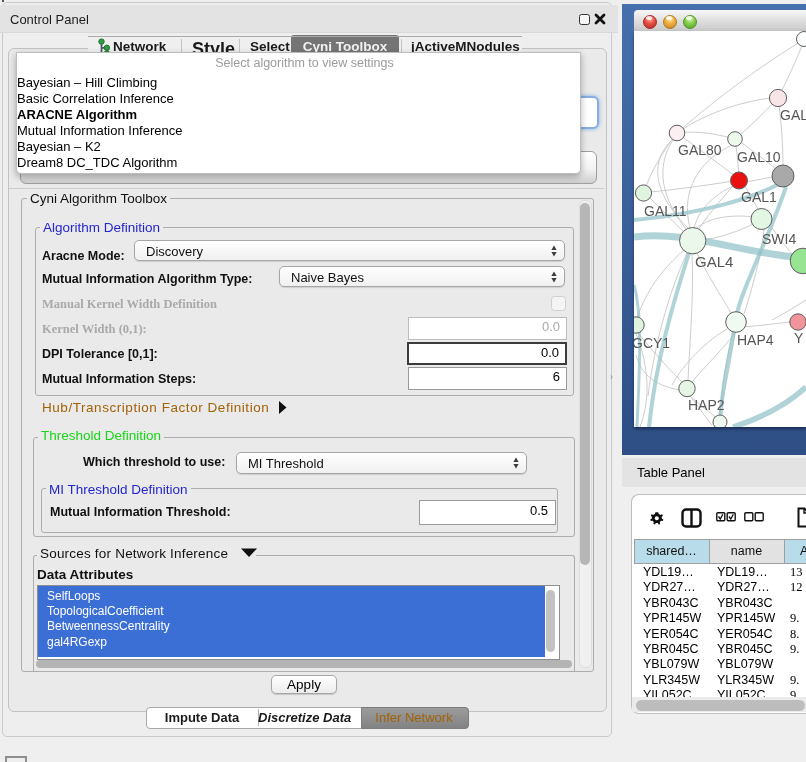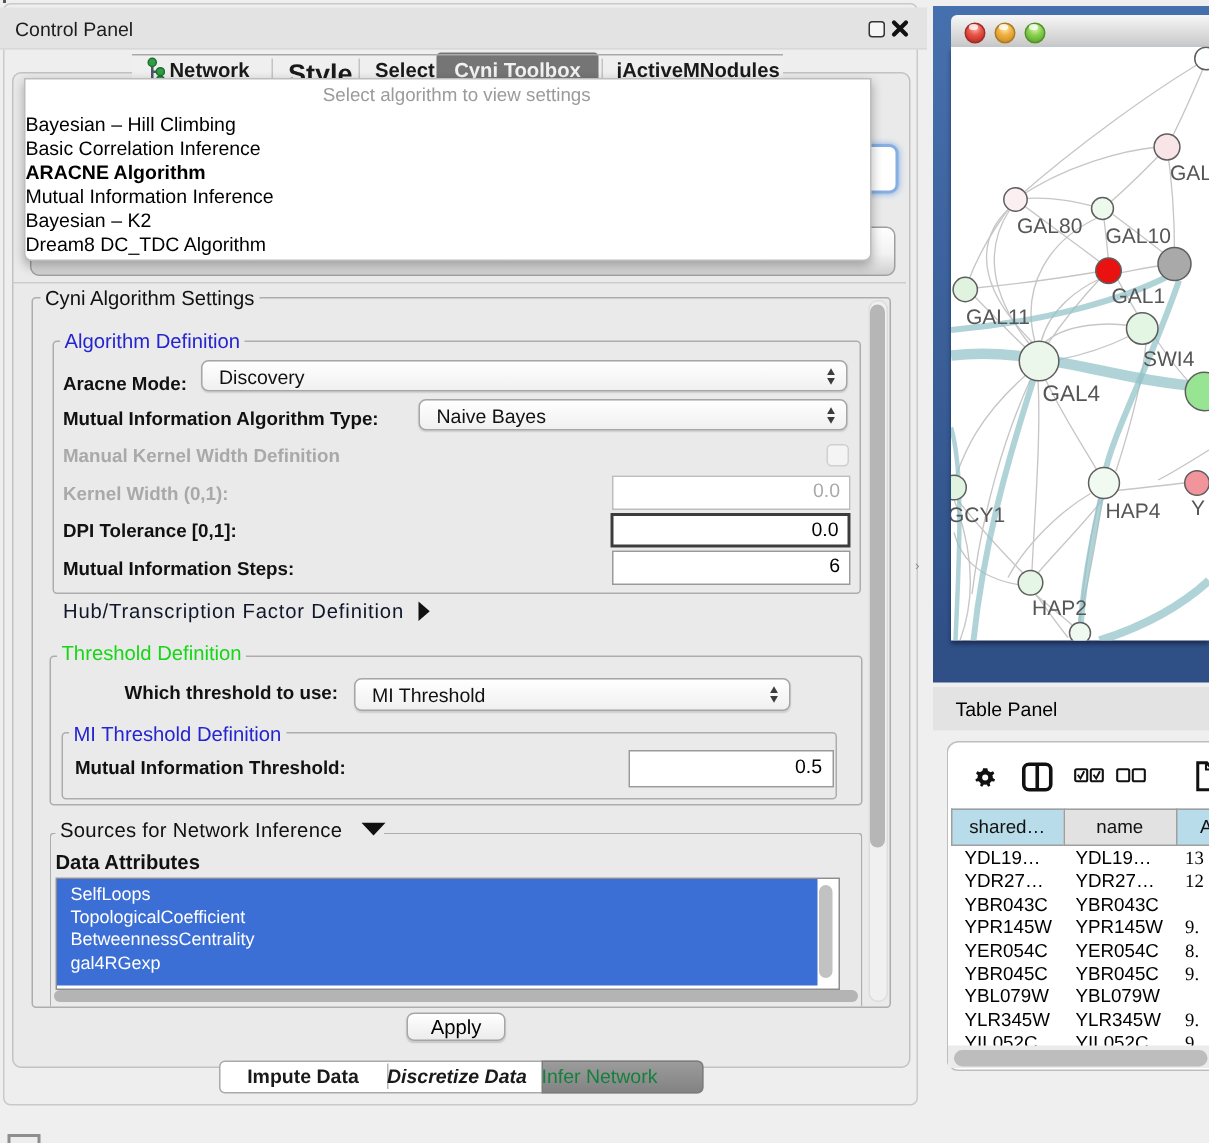--- a/index.html
+++ b/index.html
@@ -1,19 +1,19 @@
 <!DOCTYPE html>
 <html><head>
 <meta charset="utf-8">
 <style>
 html,body{margin:0;padding:0;}
 body{width:806px;height:762px;background:#efefef;font-family:"Liberation Sans",sans-serif;position:relative;overflow:hidden;}
 .abs{position:absolute;}
 .lbl{position:absolute;font-size:12.5px;font-weight:bold;color:#111;white-space:nowrap;}
-.glbl{position:absolute;font-size:12.5px;font-weight:bold;color:#a9a9a9;white-space:nowrap;}
+.glbl{position:absolute;font-size:12.5px;font-weight:bold;color:#a9a9a9;white-space:nowrap;font-family:Liberation Serif, serif;}
 .field{position:absolute;background:#fff;font-size:13px;text-align:right;white-space:nowrap;}
 .group{position:absolute;border:1px solid #adadad;border-radius:3px;}
 .gtitle{position:absolute;font-size:13px;background:#eaeaea;padding:0 3px;white-space:nowrap;line-height:13px;}
 .combo{position:absolute;background:linear-gradient(#ffffff,#f0f0f0);border:1px solid #a6a6a6;border-radius:5px;font-size:13px;color:#111;white-space:nowrap;box-shadow:0 1px 1px rgba(0,0,0,0.12);}
 .combo svg.ar{position:absolute;right:7px;top:50%;margin-top:-6px;}
 </style>
 </head>
 <body>
 
 <div class="abs" style="left:2px;top:2px;width:608px;height:733px;border:1px solid #c9c9c9;border-radius:5px;background:#eeeeee;"></div>
@@ -56,21 +56,21 @@
 Bayesian – Hill Climbing<br>
 Basic Correlation Inference<br>
 <b>ARACNE Algorithm</b><br>
 Mutual Information Inference<br>
 Bayesian – K2<br>
 Dream8 DC_TDC Algorithm
 </div>
 
 <div class="abs" style="left:9px;top:188px;width:595px;height:1px;background:#cccccc;"></div>
 <div class="group" style="left:21px;top:198px;width:571px;height:472px;"></div>
-<div class="gtitle" style="left:27px;top:192px;color:#111;font-size:13.5px;">Cyni Algorithm Settings</div>
+<div class="gtitle" style="left:27px;top:192px;color:#111;font-size:13.5px;">Cyni Algorithm Toolbox</div>
 
 <div class="abs" style="left:579px;top:200px;width:11px;height:466px;background:#f0f0f0;border:1px solid #dddddd;border-radius:6px;"></div>
 <div class="abs" style="left:580px;top:203px;width:10px;height:362px;background:#b6b6b6;border-radius:5px;"></div>
 
 <div class="group" style="left:35px;top:227px;width:537px;height:167px;"></div>
 <div class="gtitle" style="left:40px;top:221px;color:#2525cf;font-size:13.5px;">Algorithm Definition</div>
 
 <div class="lbl" style="left:42px;top:249px;">Aracne Mode:</div>
 <div class="combo" style="left:134px;top:240px;width:429px;height:19px;">
     <span style="position:absolute;left:11px;top:3px;">Discovery</span>
@@ -89,21 +89,21 @@
   </div>
 <div class="glbl" style="left:42px;top:297px;">Manual Kernel Width Definition</div>
 <div class="abs" style="left:551px;top:296px;width:13px;height:13px;border:1px solid #cfcfcf;border-radius:3.5px;background:#f4f4f4;"></div>
 <div class="glbl" style="left:42px;top:322px;">Kernel Width (0,1):</div>
 <div class="field" style="left:408px;top:317px;width:151px;height:20px;border:1px solid #bdbdbd;color:#a9a9a9;padding:1px 6px 0 0;">0.0</div>
 <div class="lbl" style="left:42px;top:347px;">DPI Tolerance [0,1]:</div>
 <div class="field" style="left:407px;top:342px;width:150px;height:18px;border:2px solid #3c3c3c;color:#000;padding:1px 6px 0 0;">0.0</div>
 <div class="lbl" style="left:42px;top:372px;">Mutual Information Steps:</div>
 <div class="field" style="left:408px;top:367px;width:151px;height:20px;border:1px solid #9a9a9a;color:#000;padding:1px 6px 0 0;">6</div>
 
-<div class="abs" style="left:42px;top:400px;font-size:13.5px;letter-spacing:0.55px;color:#0f172a;">Hub/Transcription Factor Definition</div>
+<div class="abs" style="left:42px;top:400px;font-size:13.5px;letter-spacing:0.55px;color:#a16207;">Hub/Transcription Factor Definition</div>
 <svg class="abs" style="left:276px;top:400px" width="12" height="15" viewBox="0 0 12 15">
     <path d="M3 1 L10.5 7.5 L3 14 Z" fill="#111"></path>
   </svg>
 
 <div class="group" style="left:33px;top:437px;width:540px;height:98px;"></div>
 <div class="gtitle" style="left:38px;top:429px;color:#16d616;font-size:13.5px;">Threshold Definition</div>
 <div class="lbl" style="left:83px;top:455px;">Which threshold to use:</div>
 <div class="combo" style="left:236px;top:452px;width:289px;height:20px;">
     <span style="position:absolute;left:11px;top:3px;">MI Threshold</span>
     <svg class="ar" width="6" height="12" viewBox="0 0 6 12">
@@ -131,21 +131,21 @@
 
 <div class="abs" style="left:36px;top:660px;width:536px;height:7.5px;background:#b4b4b4;border-radius:4px;"></div>
 
 <div class="abs" style="left:271px;top:675px;width:64px;height:16px;background:linear-gradient(#ffffff,#ececec);border:1px solid #a6a6a6;border-radius:5px;text-align:center;font-size:13.5px;padding-top:1px;box-shadow:0 1px 1px rgba(0,0,0,0.15);">Apply</div>
 
 <div class="abs" style="left:146px;top:707px;width:321px;height:20px;background:#fff;border:1px solid #a9a9a9;border-radius:4px;"></div>
 <div class="abs" style="left:361px;top:707px;width:106px;height:20px;background:linear-gradient(#9b9b9b,#838383);border:1px solid #7d7d7d;border-radius:0 4px 4px 0;"></div>
 <div class="abs" style="left:258px;top:709px;width:1px;height:17px;background:#b5b5b5;"></div>
 <div class="abs" style="left:146px;top:710px;width:112px;text-align:center;font-size:13px;font-weight:bold;color:#1a1a1a;">Impute Data</div>
 <div class="abs" style="left:258px;top:710px;width:103px;text-align:left;font-size:13px;font-weight:bold;color:#1a1a1a;font-style:italic;">Discretize Data</div>
-<div class="abs" style="left:361px;top:710px;width:106px;text-align:left;font-size:13px;color:#15803d;">Infer Network</div>
+<div class="abs" style="left:361px;top:710px;width:106px;text-align:center;font-size:13px;color:#a16207;">Infer Network</div>
 
 <div class="abs" style="left:5px;top:756px;width:18px;height:6px;border:2px solid #8e8e8e;background:#eee;"></div>
 
 <div class="abs" style="left:610px;top:372px;font-size:9px;color:#8a8a8a;">›</div>
 
 <div class="abs" style="left:622px;top:4px;width:184px;height:451px;background:linear-gradient(#4670ad,#2e4e85);"></div>
 
 <div class="abs" style="left:634px;top:10px;width:172px;height:21px;background:linear-gradient(#f7f7f7,#c8c8c8);border-bottom:1px solid #8a8a8a;border-radius:4px 0 0 0;"></div>
 <div class="abs" style="left:643px;top:15px;width:12px;height:12px;border-radius:50%;background:radial-gradient(circle at 50% 25%,#ffb5ae 0%,#e8574b 40%,#ce3a2f 70%,#a82c23 100%);border:0.5px solid #9f2d26;"></div>
 <div class="abs" style="left:646px;top:16px;width:6px;height:3.5px;border-radius:50%;background:rgba(255,255,255,0.75);"></div>

